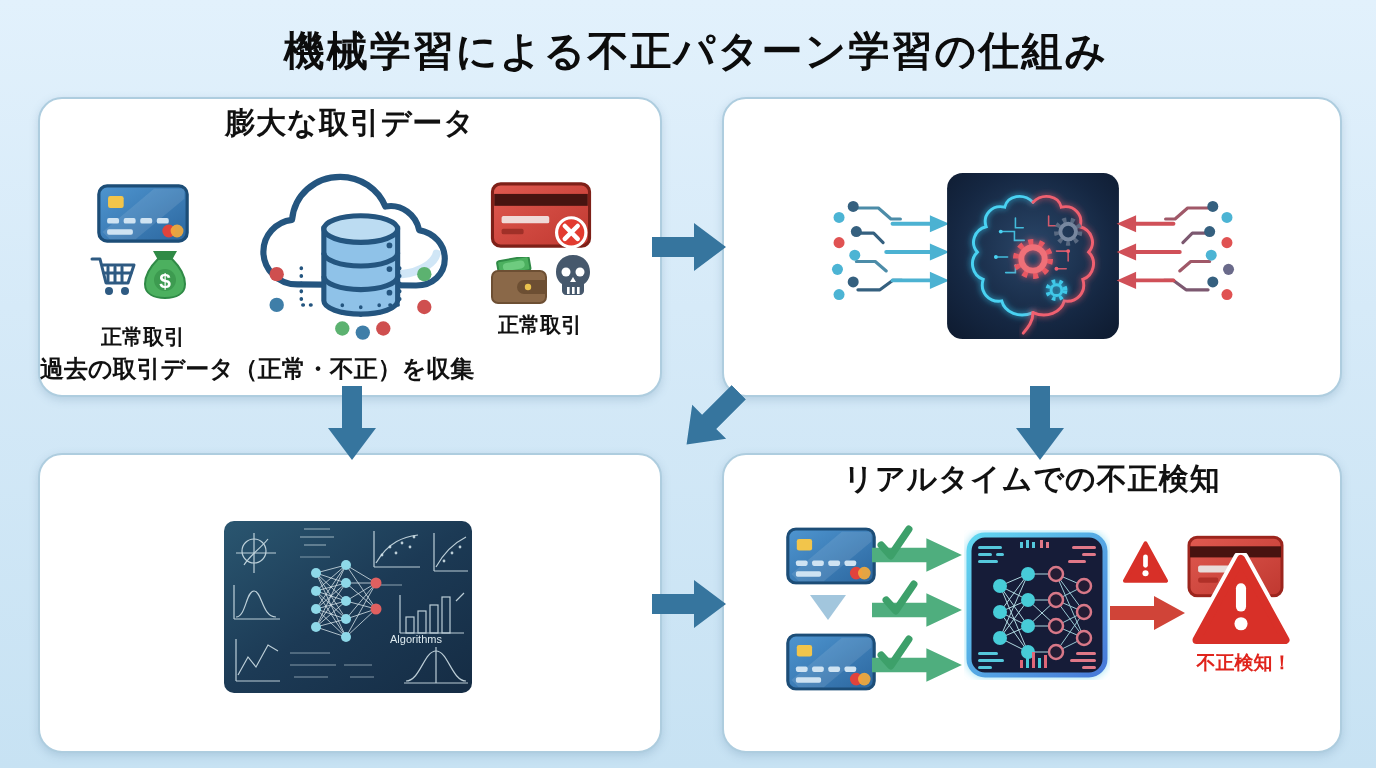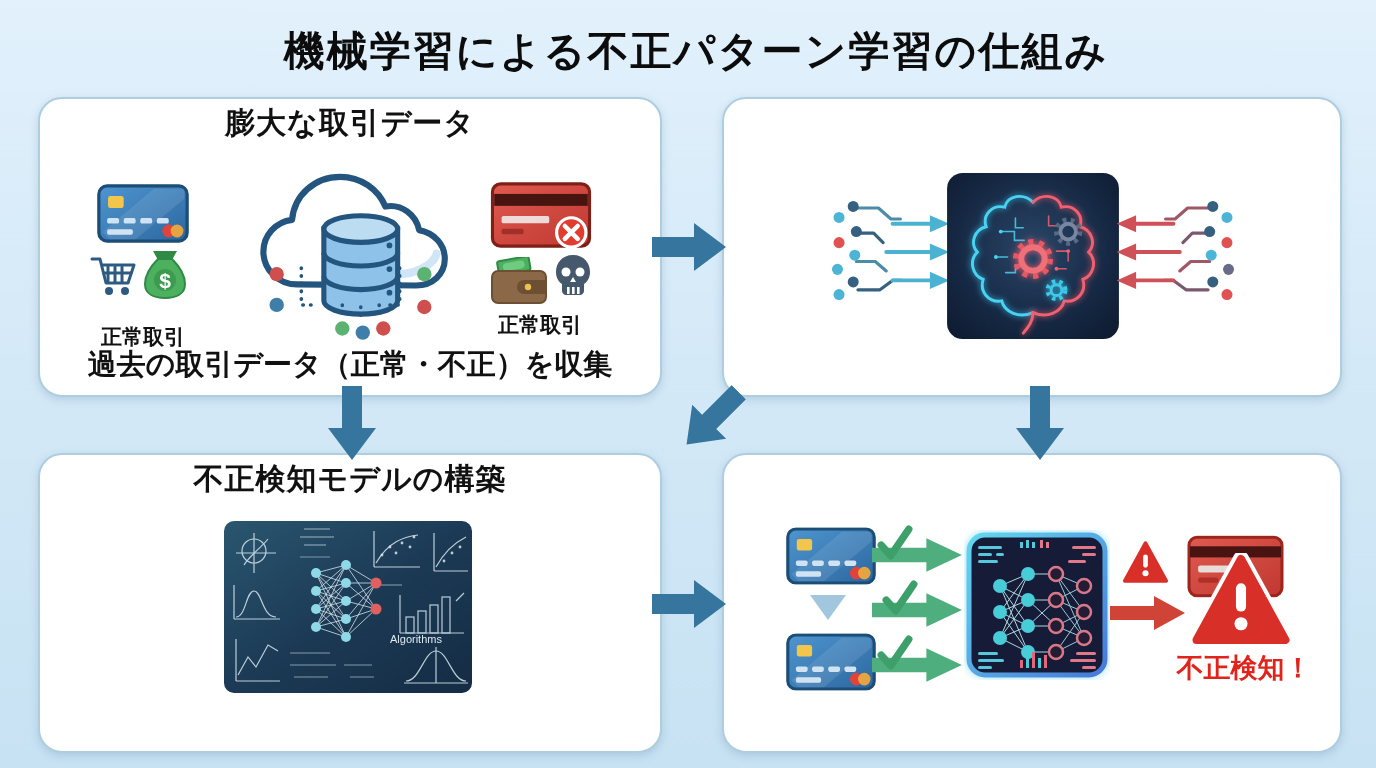--- a/index.html
+++ b/index.html
@@ -7,25 +7,25 @@
     position:relative;width:1376px;height:768px;overflow:hidden;
     background:linear-gradient(180deg,#e2f1fc 0%,#d6eaf8 40%,#c7e2f3 100%);
     font-family:"Liberation Sans","DejaVu Sans",sans-serif;color:#111;
   }
   .title{position:absolute;top:16px;left:0;width:100%;margin:8px;text-align:center;
     font-size:41px;font-weight:800;letter-spacing:2px;color:#0c0c0c;}
   .panel{position:absolute;background:#ffffff;border:2px solid #aecddf;border-radius:24px;
     box-shadow:0 3px 9px rgba(90,130,165,.25);}
   .panel h2{position:absolute;top:4px;left:0;width:100%;margin:0;text-align:center;
     font-size:30px;font-weight:800;letter-spacing:1px;}
-  .caption{position:absolute;bottom:10px;left:0;width:100%;margin:0;text-align:center;
-    font-size:29px;font-weight:800;}
+  .caption{position:absolute;bottom:10px;left:0;width:100%;margin:0;
+    font-size:24px;font-weight:800;}
   .abs{position:absolute;}
   .ilabel{position:absolute;text-align:center;font-size:21px;font-weight:800;}
-  .alert-label{position:absolute;text-align:center;font-size:27px;font-weight:800;color:#e0241c;}
+  .alert-label{position:absolute;text-align:center;font-size:19px;font-weight:800;color:#e0241c;}
   .flow{position:absolute;}
   svg{display:block;}
 </style>
 </head>
 <body>
 
 <svg width="0" height="0" style="position:absolute" aria-hidden="true">
   <defs>
     <linearGradient id="bcg" x1="0" y1="0" x2="1" y2="1">
       <stop offset="0" stop-color="#4e95d0"></stop>
@@ -270,21 +270,20 @@
         <circle cx="141" cy="58" r="7" fill="#e05252"></circle>
       <circle cx="121" cy="74" r="7" fill="#4cb4d4"></circle>
         <circle cx="143" cy="92" r="7" fill="#6a6a8a"></circle>
       <circle cx="123" cy="108" r="7" fill="#35607f"></circle>
         <circle cx="141" cy="124" r="7" fill="#e05252"></circle>
     </svg>
 
   </section>
 
   <section class="panel" style="left:38px;top:453px;width:620px;height:296px;">
-    <h2>不正検知モデルの構築</h2>
 
     <svg class="abs" style="left:184px;top:66px;" width="248" height="172" viewBox="0 0 248 172">
       <defs>
         <linearGradient id="cbg" x1="0" y1="0" x2="1" y2="1">
           <stop offset="0" stop-color="#2a5670"></stop>
             <stop offset="0.5" stop-color="#1c3a55"></stop>
             <stop offset="1" stop-color="#152c44"></stop>
         </linearGradient>
       </defs>
       <rect width="248" height="172" rx="10" fill="url(#cbg)"></rect>
@@ -343,20 +342,21 @@
           <circle cx="122" cy="116" r="5"></circle>
       </g>
       <circle cx="152" cy="62" r="5.5" fill="#e06060"></circle>
         <circle cx="152" cy="88" r="5.5" fill="#e06060"></circle>
       <text x="166" y="122" font-size="11" fill="#e8f4f8" opacity="0.95">Algorithms</text>
     </svg>
 
   </section>
 
   <section class="panel" style="left:722px;top:453px;width:616px;height:296px;">
+    <h2>リアルタイムでの不正検知</h2>
 
     <svg class="abs" style="left:62px;top:72px;" width="90" height="58" viewBox="0 0 100 64">
         <use href="#s-bluecard"></use>
       </svg>
     <svg class="abs" style="left:86px;top:140px;" width="36" height="26">
       <polygon points="0,0 36,0 18,25" fill="#a2c6dd"></polygon>
     </svg>
     <svg class="abs" style="left:62px;top:178px;" width="90" height="58" viewBox="0 0 100 64">
         <use href="#s-bluecard"></use>
       </svg>

